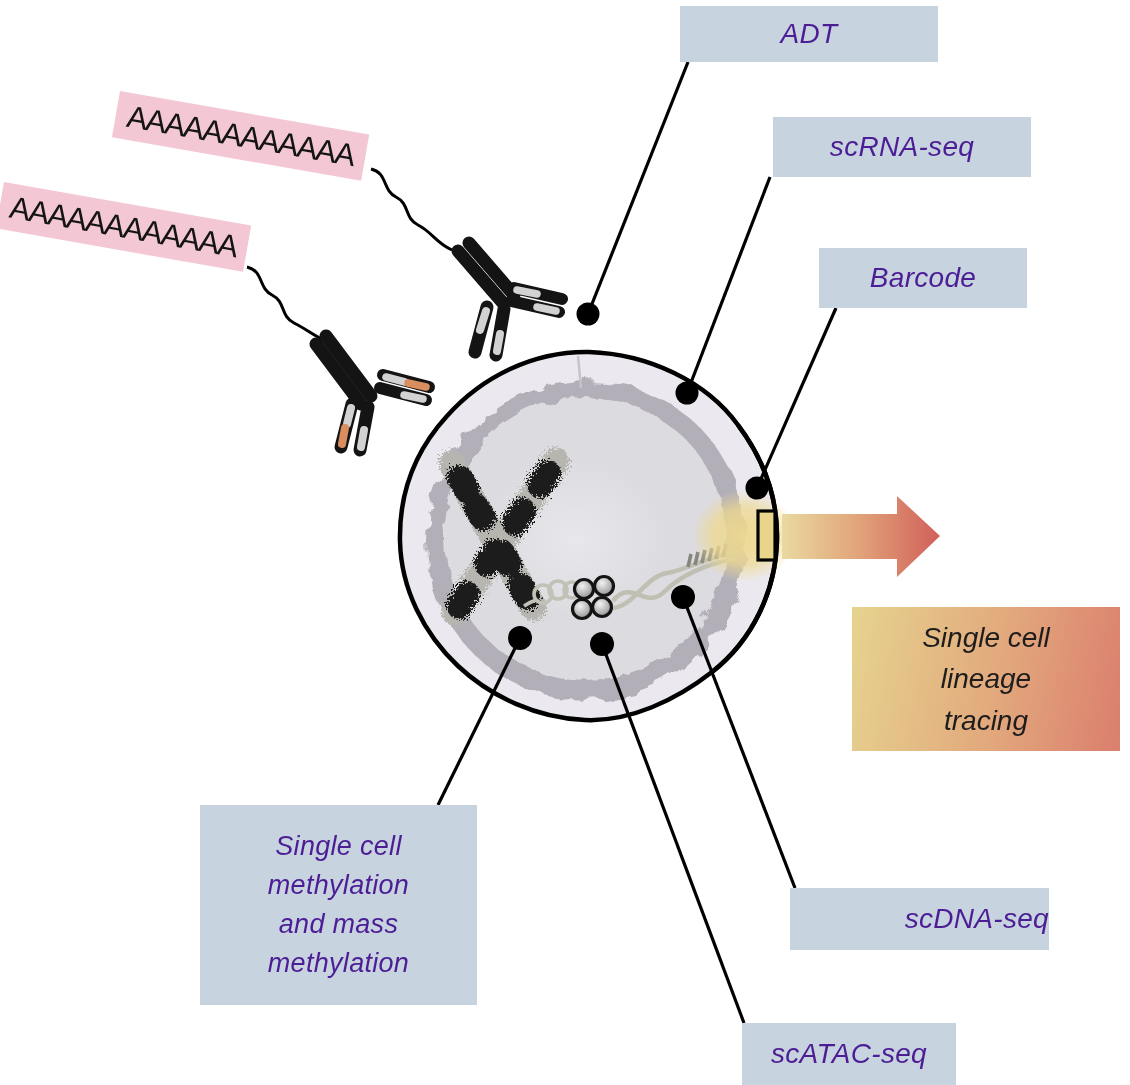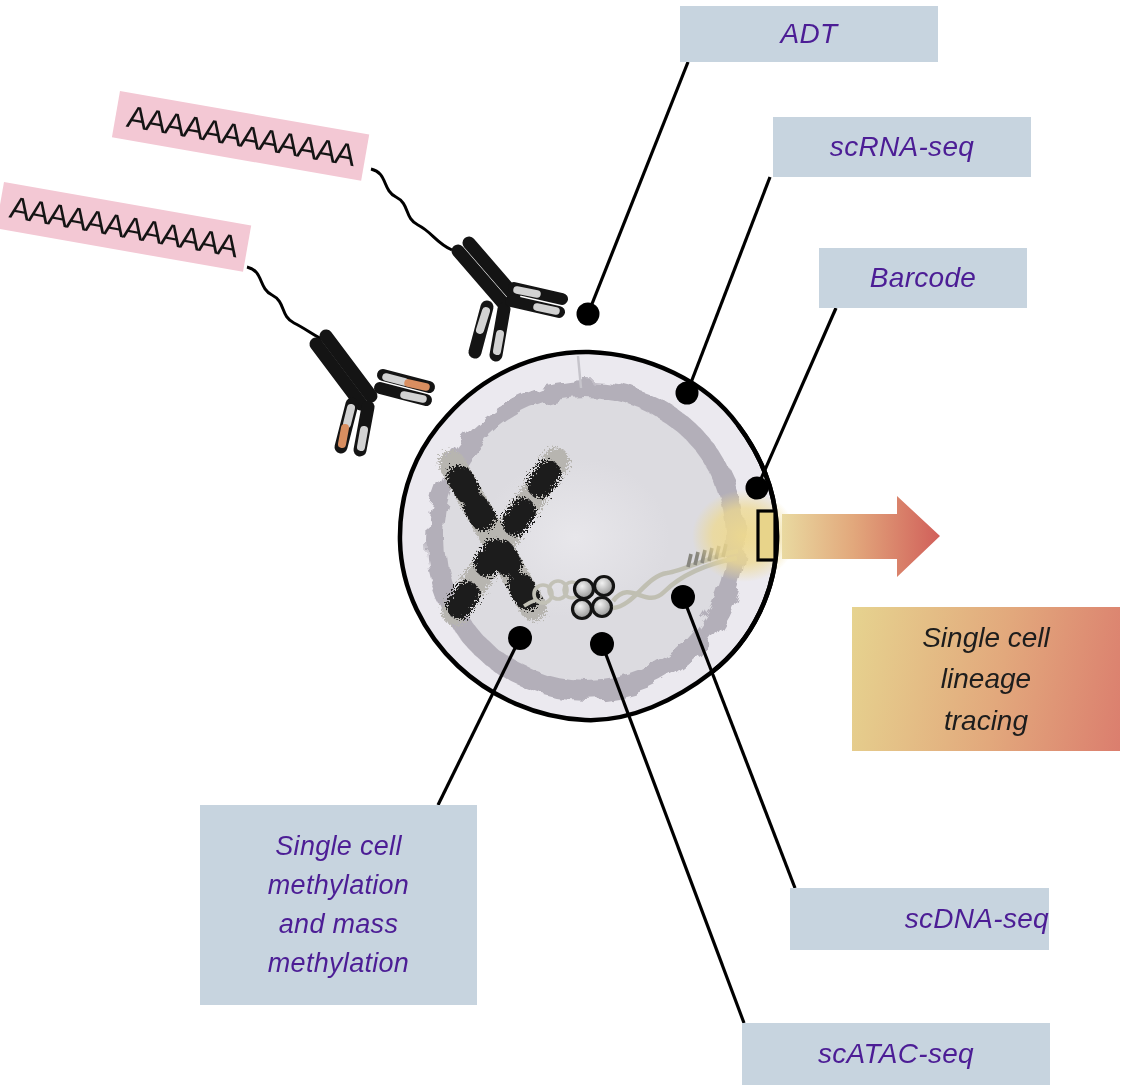--- a/index.html
+++ b/index.html
@@ -25,21 +25,21 @@
     display:flex;align-items:center;justify-content:center;
     font-size:31px;font-weight:500;letter-spacing:-1.5px;white-space:nowrap;
     transform-origin:left top;
   }
   .polya-box.one{left:120px;top:91px;width:253px;height:47px;transform:rotate(9.9deg);}
   .polya-box.two{left:4px;top:182px;width:251px;height:47px;transform:rotate(10deg);}
   .box-adt{left:680px;top:6px;width:258px;height:56px;}
   .box-scrna{left:765px;top:117px;width:258px;height:60px;margin-left:8px;}
   .box-barcode{left:819px;top:248px;width:208px;height:60px;}
   .box-scdna{left:790px;top:888px;width:259px;height:62px;justify-content:flex-end;}
-  .box-scatac{left:742px;top:1023px;width:308px;height:62px;}
+  .box-scatac{left:742px;top:1023px;width:214px;height:62px;}
   .box-meth{left:200px;top:805px;width:277px;height:200px;}
   .box-lineage{left:852px;top:607px;width:268px;height:144px;}
 </style>
 </head>
 <body>
 
 <div id="stage">
 
   <svg width="1130" height="1085" viewBox="0 0 1130 1085">
     <defs>

